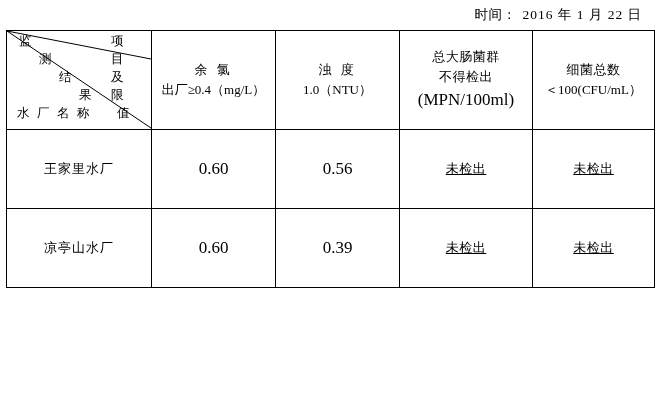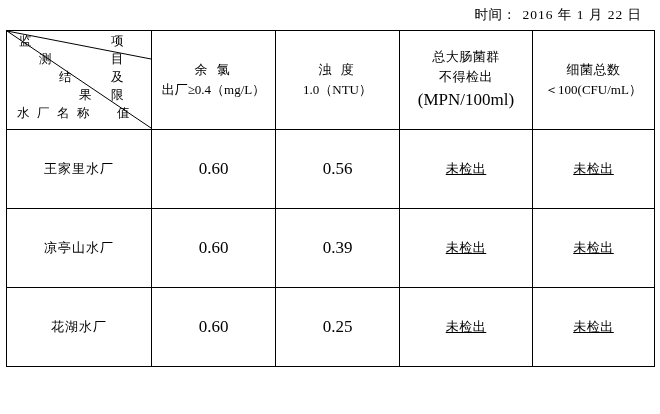--- a/index.html
+++ b/index.html
@@ -200,33 +200,16 @@
             <div class="num">0.39</div>
           </td>
         <td>
             <div class="nd">未检出</div>
           </td>
         <td>
             <div class="nd">未检出</div>
           </td>
       </tr>
 
-      <tr class="data-row">
-        <td>
-            <div class="plant">花湖水厂</div>
-          </td>
-        <td>
-            <div class="num">0.60</div>
-          </td>
-        <td>
-            <div class="num">0.25</div>
-          </td>
-        <td>
-            <div class="nd">未检出</div>
-          </td>
-        <td>
-            <div class="nd">未检出</div>
-          </td>
-      </tr>
     </tbody>
   </table>
 
 </div>
 
 </body></html>

